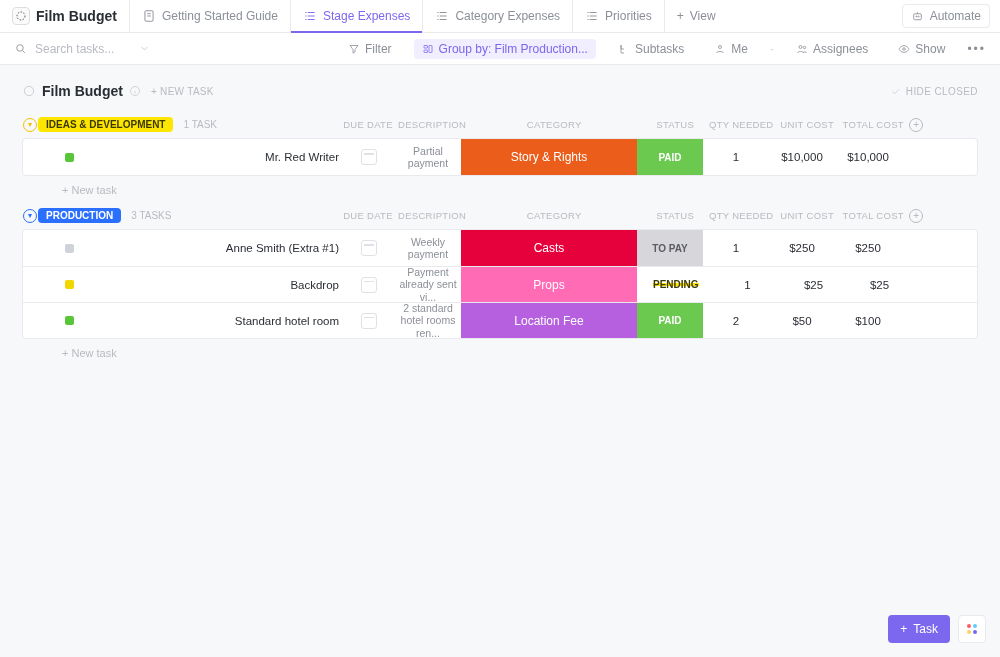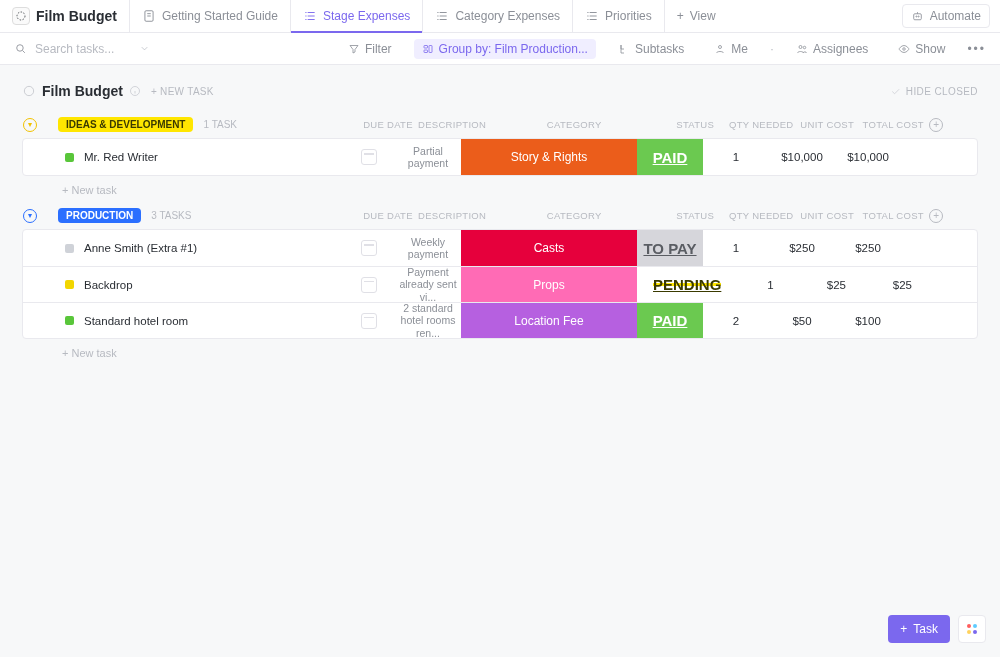--- a/index.html
+++ b/index.html
@@ -80,21 +80,21 @@
   .newtask-small{color:var(--muted2);font-size:10px;letter-spacing:.3px;margin-left:10px;cursor:pointer;}
   .hclosed{margin-left:auto;color:var(--muted2);font-size:10px;letter-spacing:.4px;display:flex;gap:5px;align-items:center;}
 
   
   .group{margin:8px 22px 4px 22px;}
   .grphead{
     display:flex;align-items:center;font-size:10px;color:var(--muted);
     padding:4px 0;
   }
   .col{display:flex;align-items:center;justify-content:center;}
-  .col.left{justify-content:flex-start;margin-left:20px;}
+  .col.left{justify-content:flex-start;}
   
   .c-toggle{flex:0 0 16px;}
   .c-name{flex:0 0 300px;}
   .c-date{flex:0 0 60px;text-align:center;}
   .c-desc{flex:0 0 62px;text-align:center;}
   .c-cat{flex:0 0 176px;}
   .c-status{flex:0 0 66px;}
   .c-qty{flex:0 0 66px;}
   .c-ucost{flex:0 0 66px;}
   .c-tcost{flex:0 0 66px;}
@@ -110,30 +110,30 @@
 
   .grphead .hdr{color:var(--muted2);font-size:9.5px;letter-spacing:.3px;}
 
   .rows{background:#fff;border:1px solid var(--border);border-radius:4px;overflow:hidden;margin-top:2px;}
   .row{
     display:flex;align-items:stretch;height:36px;border-top:1px solid var(--border);
   }
   .row:first-child{border-top:none;}
   .cell{display:flex;align-items:center;justify-content:center;font-size:11.5px;color:var(--text);}
   .cell.left{justify-content:flex-start;}
-  .row .c-name{padding-left:26px;gap:10px;}
+  .row .c-name{padding-left:26px;gap:10px;justify-content:space-between;}
   .sq{width:9px;height:9px;border-radius:2px;display:inline-block;}
   .sq.gray{background:#cfd2d8;}
   .sq.green{background:#59c63a;}
   .sq.yellowish{background:#f2d600;}
   .cal{width:16px;height:16px;border:1.5px solid #e0e0e6;border-radius:3px;position:relative;}
   .cal::before{content:"";position:absolute;top:3px;left:2px;right:2px;height:1.5px;background:#e0e0e6;}
   .desc{font-size:10.5px;color:var(--muted);line-height:1.15;max-width:58px;overflow:hidden;}
   .catcell{color:#fff;font-weight:500;font-size:12px;width:100%;height:100%;display:flex;align-items:center;justify-content:center;}
-  .statuscell{font-weight:600;font-size:15px;width:100%;height:100%;display:flex;align-items:center;justify-content:center;text-decoration:underline;}
+  .statuscell{font-weight:600;font-size:10px;width:100%;height:100%;display:flex;align-items:center;justify-content:center;}
 
   .addrow{color:var(--muted2);font-size:11px;margin:8px 0 0 40px;cursor:pointer;}
 
   .circle{
     width:14px;height:14px;border-radius:50%;display:inline-flex;align-items:center;justify-content:center;
   }
   .circle.o{border:1.6px solid #f2c200;}
   .circle.b{border:1.6px solid var(--blue);}
   .chev{font-size:8px;}
   .chev.o{color:#f2c200;}

